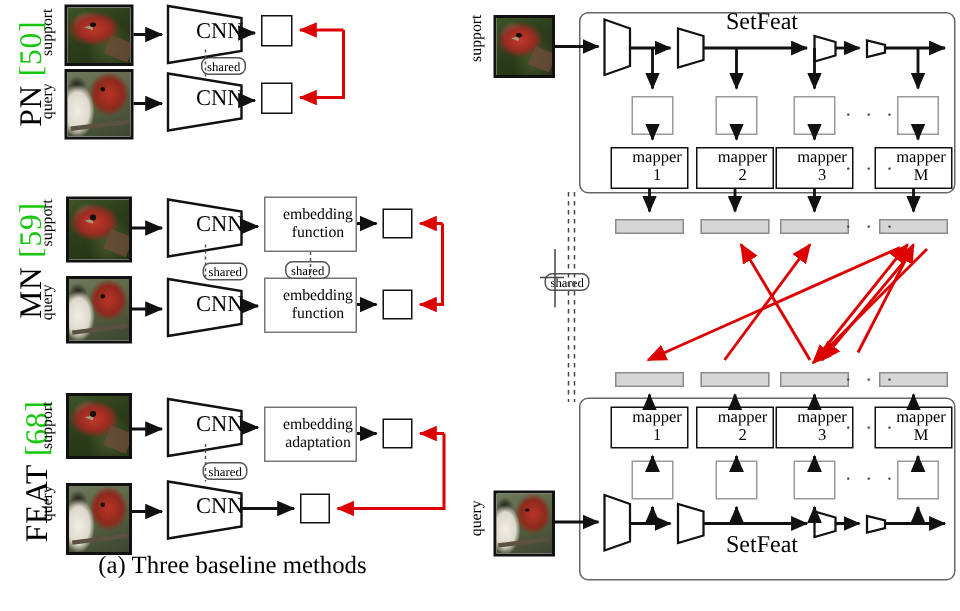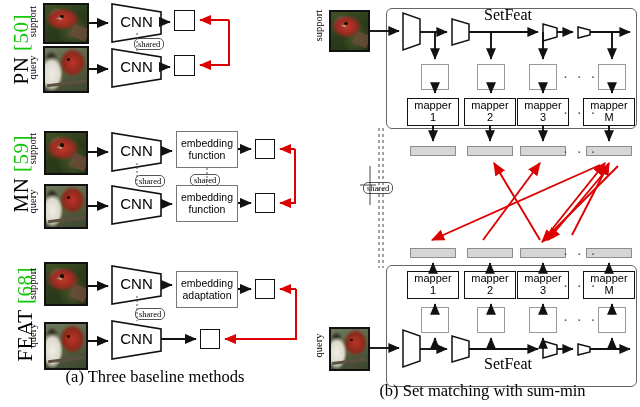--- a/index.html
+++ b/index.html
@@ -40,21 +40,21 @@
       linear-gradient(160deg,#6f7a5e 0%,#56603f 50%,#3c4530 100%);}
   .birdB .eye{position:absolute;left:52%;top:24%;width:8%;height:7%;border-radius:50%;background:#120f09;}
   .birdB .branch{position:absolute;left:4%;top:78%;width:92%;height:7%;background:#5c5141;transform:rotate(-7deg);}
 
   
   .box{position:absolute;box-sizing:border-box;background:#fff;}
   .bk{border:1.6px solid #111;}
   .gy{border:1.2px solid #999;}
   .gy2{border:1.4px solid #777;}
   .boxtxt{display:flex;align-items:center;justify-content:center;
-          line-height:1.05;font-family:Liberation Sans, sans-serif;}
+          line-height:1.05;font-family:Liberation Serif, serif;padding-left:10px;}
 
   .graybar{position:absolute;box-sizing:border-box;background:#d6d6d6;border:1.2px solid #8c8c8c;}
 
   .sharedtag{position:absolute;box-sizing:border-box;background:#fff;border:1px solid #555;
       border-radius:5px;font-size:8.5px;padding:0 3px;line-height:11px;height:12px;
       font-family:"Liberation Serif",serif;white-space:nowrap;text-align:center;}
 
   .dots{position:absolute;font-size:15px;letter-spacing:2.5px;color:#555;font-family:"Liberation Serif",serif;}
 
   svg.ov{position:absolute;left:0;top:0;width:640px;height:407px;overflow:visible;}
@@ -367,15 +367,14 @@
       <path d="M600,165 L432,240" marker-end="url(#arb)"></path>
       <path d="M608,168 L548,240" marker-end="url(#arb)"></path>
       <path d="M470,168 L432,238" stroke="none"></path>
       <path d="M612,170 L684,240" stroke="none"></path>
       <path d="M560,166 L688,240" stroke="none"></path>
       <path d="M618,166 L542,242" marker-end="url(#arb)"></path>
     </g>
   </svg>
 
   <div class="abs caption" style="left:10px;top:367px;width:290px;">(a) Three baseline methods</div>
-  <div class="abs caption" style="left:330px;top:381px;width:305px;">(b) Set matching with sum-min</div>
 
 </div>
 
 </body></html>

